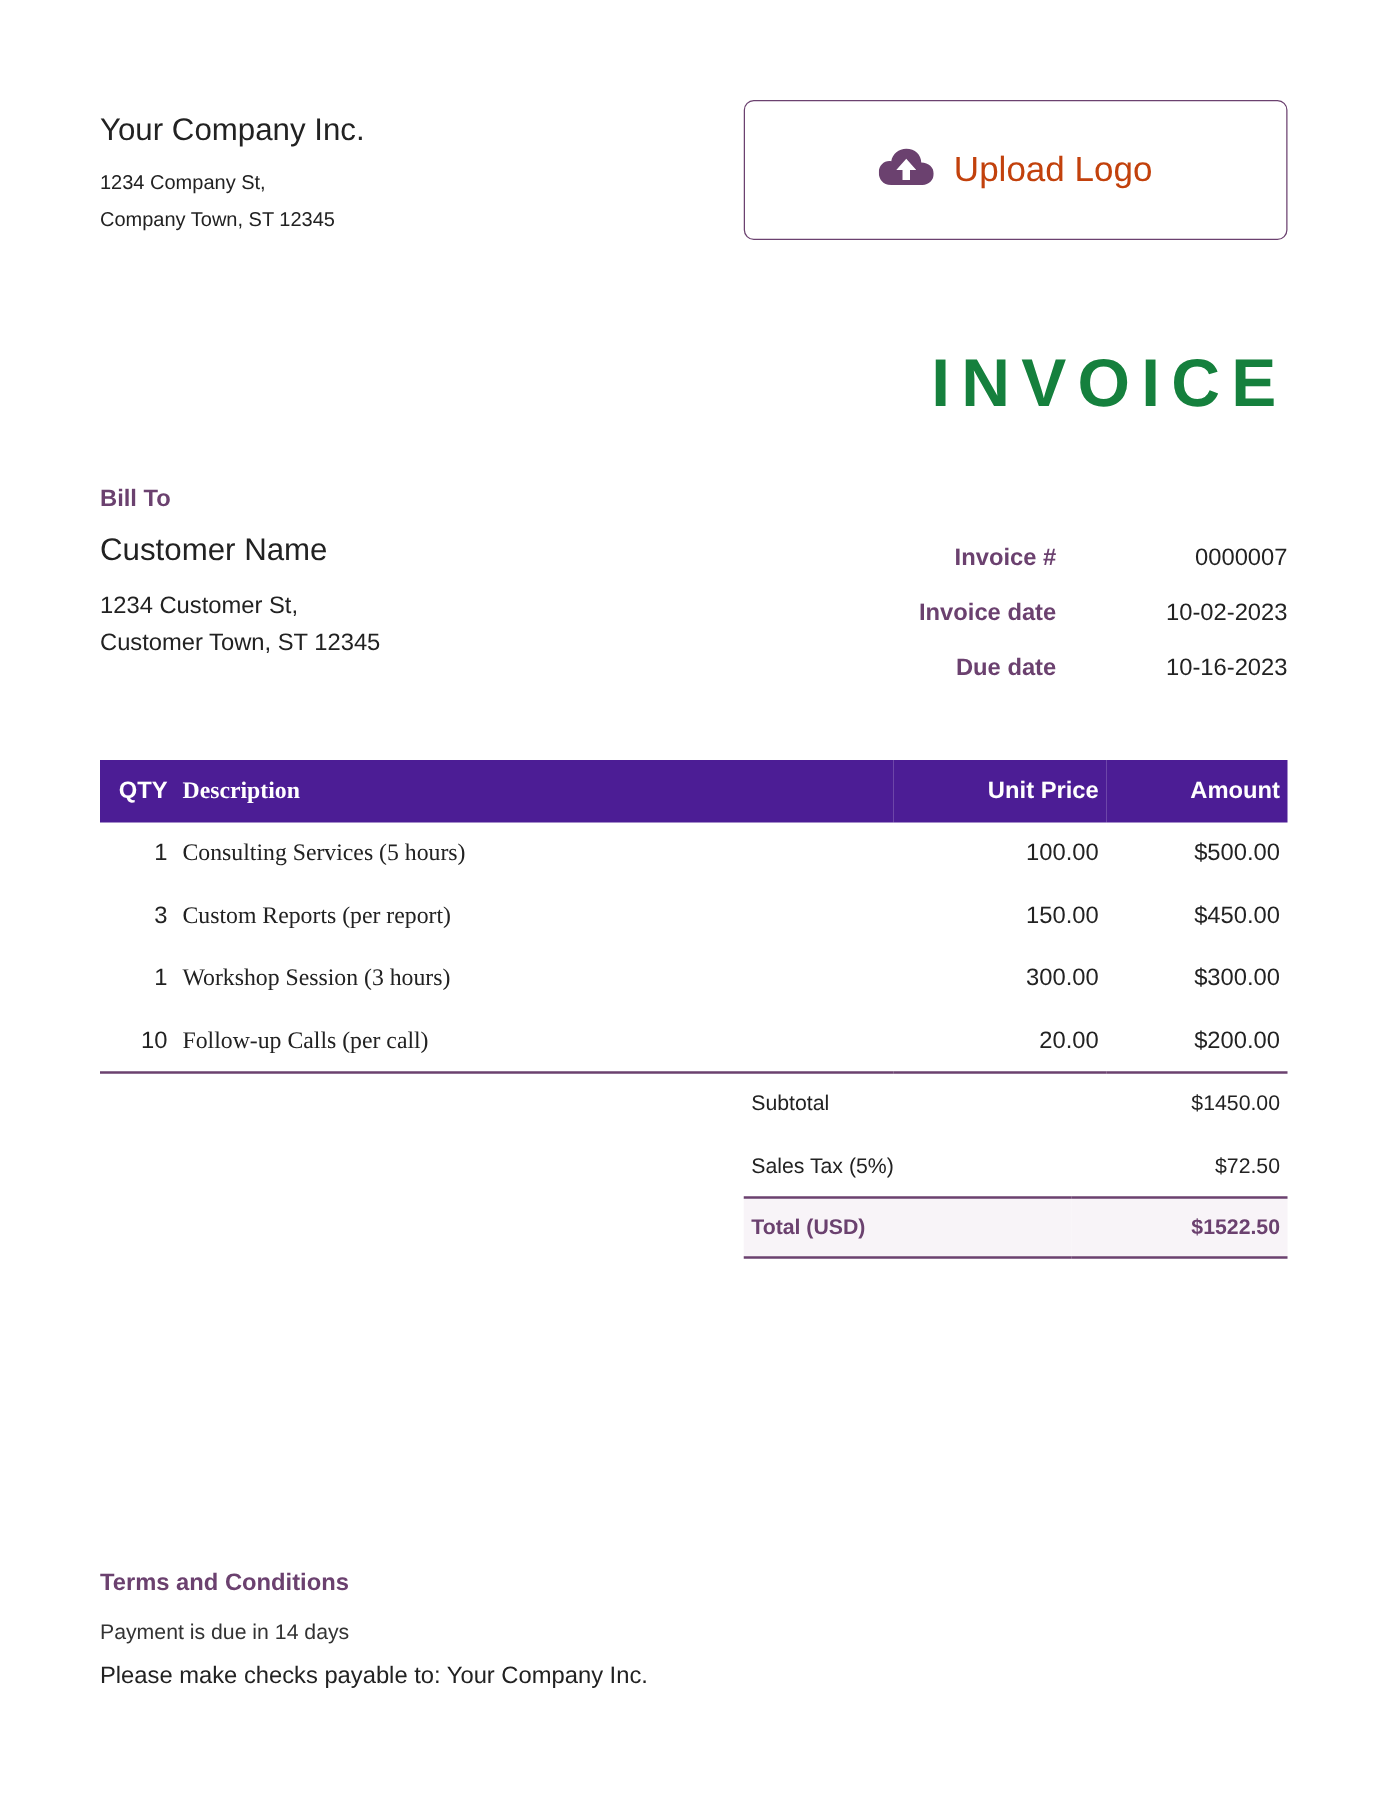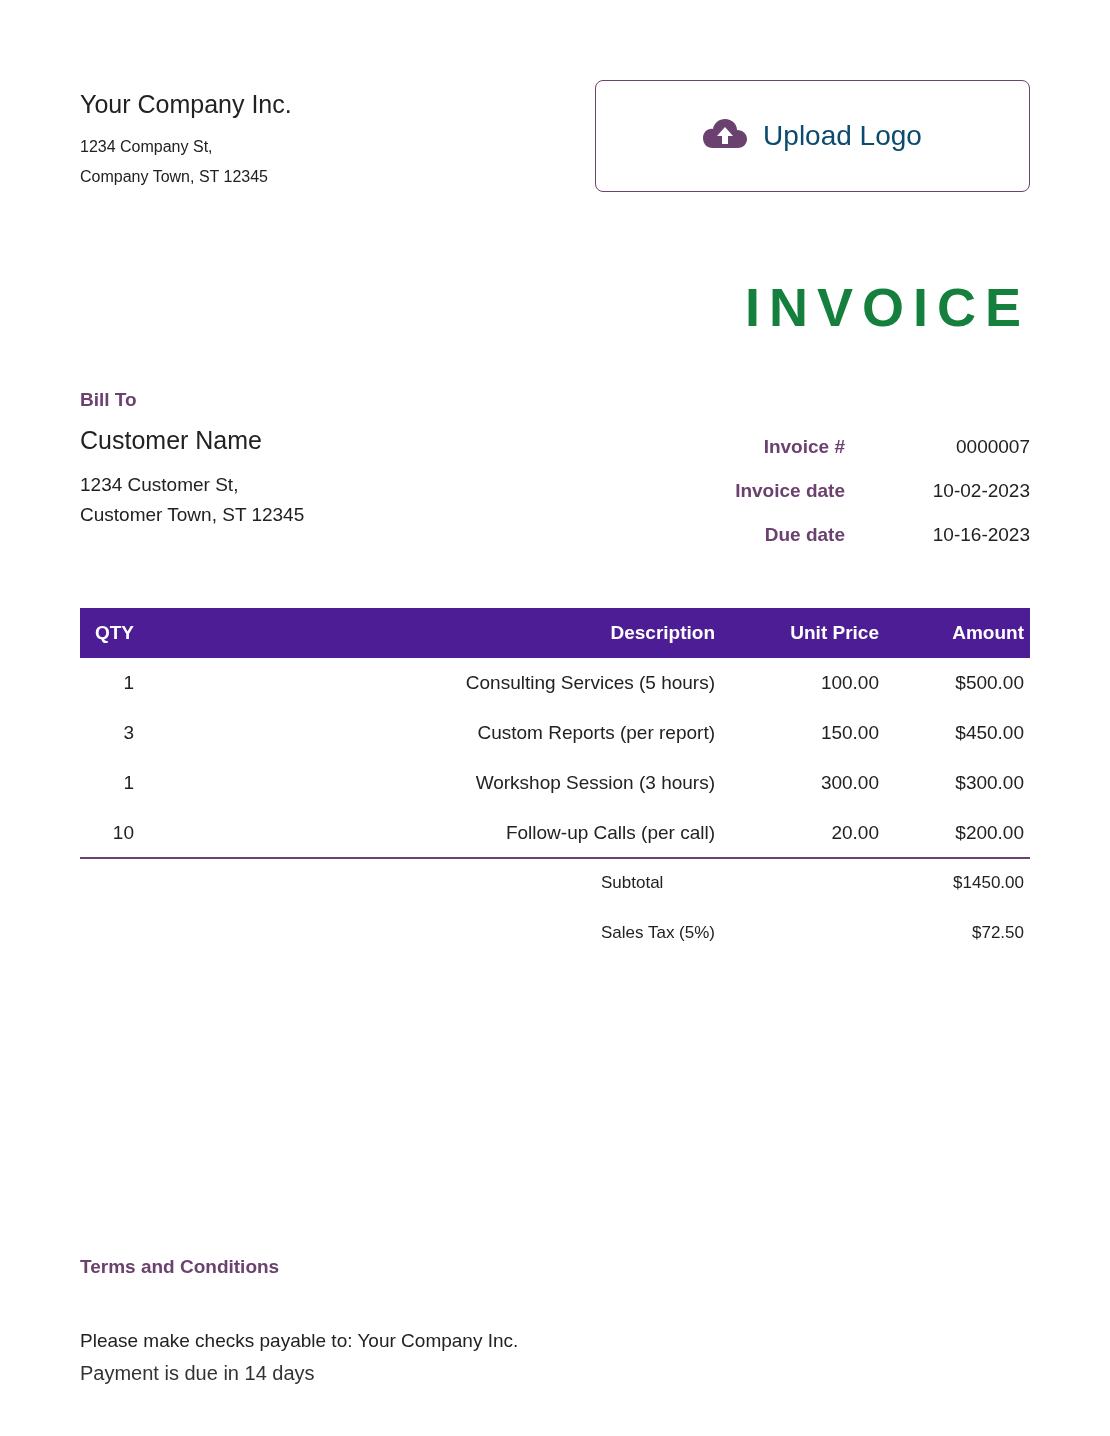--- a/index.html
+++ b/index.html
@@ -3,43 +3,43 @@
   <meta charset="utf-8">
   <style>
     * { box-sizing: border-box; margin: 0; padding: 0; }
     html, body { width: 1110px; height: 1436px; background: #ffffff; }
     body { font-family: "Liberation Sans", "DejaVu Sans", sans-serif; color: #222222; position: relative; }
     .abs { position: absolute; }
     .company-name { left: 80px; top: 90px; font-size: 25px; color: #222; }
     .company-addr { left: 80px; top: 132px; font-size: 16px; line-height: 30px; color: #222; }
     .upload-box { left: 595px; top: 80px; width: 435px; height: 112px; border: 1px solid #6b416f; border-radius: 8px; display: flex; align-items: center; justify-content: center; gap: 16px; cursor: pointer; }
     .upload-box svg { width: 44px; height: 32px; }
-    .upload-label { font-size: 28px; color: #0c4a6e; }
+    .upload-label { font-size: 28px; color: #c2410c; }
     .invoice-title { right: 80px; top: 276px; font-size: 54px; font-weight: bold; letter-spacing: 9px; color: #15803d; }
     .bill-to-label { left: 80px; top: 389px; font-size: 19px; font-weight: bold; color: #6b416f; }
     .customer-name { left: 80px; top: 426px; font-size: 25px; color: #222; }
     .customer-addr { left: 80px; top: 470px; font-size: 19px; line-height: 30px; color: #222; }
     .meta { left: 600px; top: 414px; width: 430px; }
     .meta-row { display: flex; height: 44px; align-items: flex-end; }
     .meta-label { width: 245px; text-align: right; font-weight: bold; font-size: 19px; color: #6b416f; }
     .meta-value { flex: 1; text-align: right; font-size: 19px; color: #222; }
     .items { left: 80px; top: 608px; width: 950px; border-collapse: collapse; }
     .items th { background: #4c1d95; color: #ffffff; font-size: 19px; font-weight: bold; height: 50px; }
     .items td { font-size: 19px; height: 50px; color: #222; }
     .c-qty { width: 60px; text-align: right; padding-right: 6px; }
-    .c-desc { text-align: right; padding-left: 6px; }
+    .c-desc { text-align: left; padding-left: 6px; font-family: Liberation Serif, serif; }
     .c-unit { width: 170px; text-align: right; padding-right: 6px; }
     .c-amt { width: 145px; text-align: right; padding-right: 6px; }
     .items tbody tr:last-child td { border-bottom: 2px solid #6b416f; }
     .totals { left: 595px; top: 858px; width: 435px; border-collapse: collapse; }
     .totals td { height: 50px; font-size: 17px; color: #222; padding: 0 6px; }
     .totals td.val { text-align: right; }
     .totals tr.total td { background: #f8f4f8; color: #6b416f; font-weight: bold; border-top: 2px solid #6b416f; border-bottom: 2px solid #6b416f; height: 48px; }
     .terms-title { left: 80px; top: 1256px; font-size: 19px; font-weight: bold; color: #6b416f; }
-    .terms-line1 { left: 80px; top: 1362px; font-size: 20px; color: #333; }
+    .terms-line1 { left: 80px; top: 1296px; font-size: 17px; color: #333; }
     .terms-line2 { left: 80px; top: 1330px; font-size: 19px; color: #222; }
   </style>
 </head>
 <body>
 
 <div class="abs company-name">Your Company Inc.</div>
 <div class="abs company-addr">
   <div>1234 Company St,</div>
   <div>Company Town, ST 12345</div>
 </div>
@@ -118,18 +118,22 @@
 <table class="abs totals">
   <tbody>
       <tr>
     <td>Subtotal</td>
     <td class="val">$1450.00</td>
   </tr>
   <tr>
     <td>Sales Tax (5%)</td>
     <td class="val">$72.50</td>
   </tr>
+  <tr class="total">
+    <td>Total (USD)</td>
+    <td class="val">$1522.50</td>
+  </tr>
 </tbody>
   </table>
 
 <div class="abs terms-title">Terms and Conditions</div>
 <div class="abs terms-line1">Payment is due in 14 days</div>
 <div class="abs terms-line2">Please make checks payable to: Your Company Inc.</div>
 
 </body></html>

